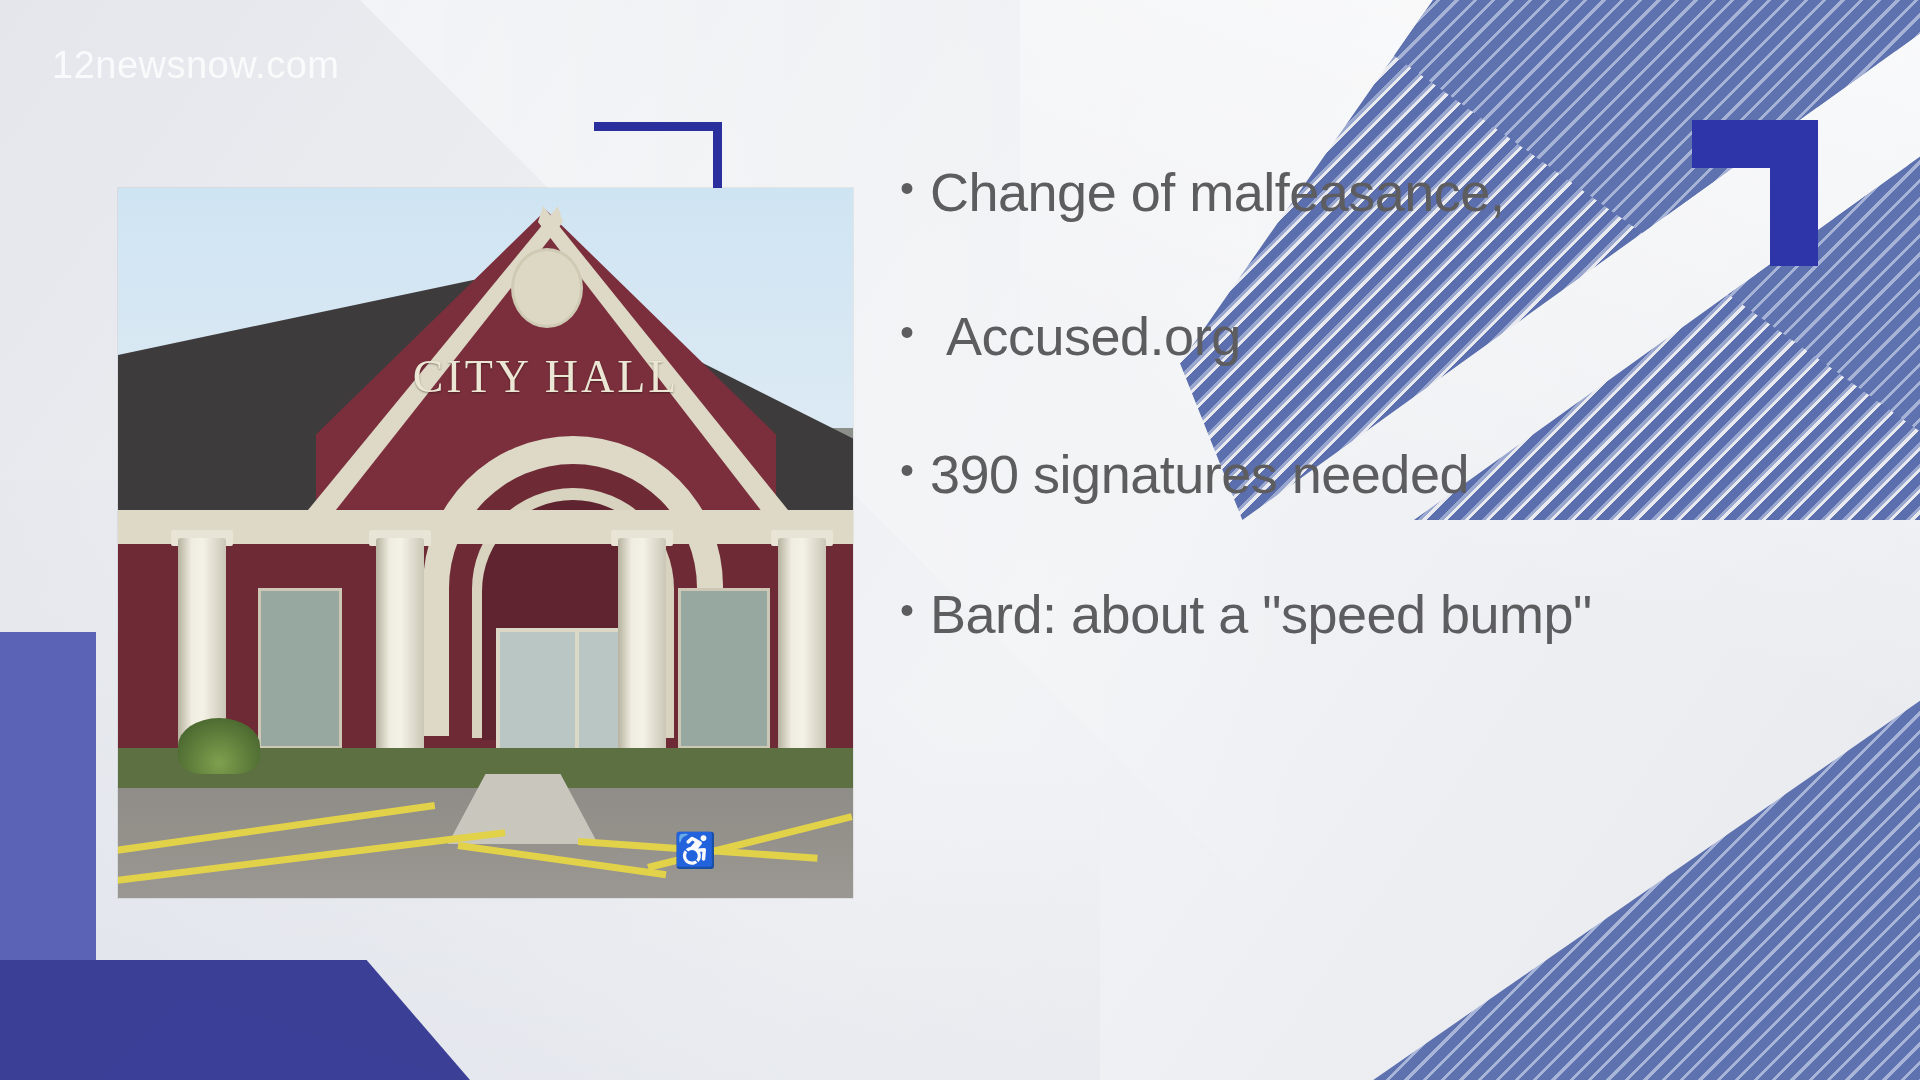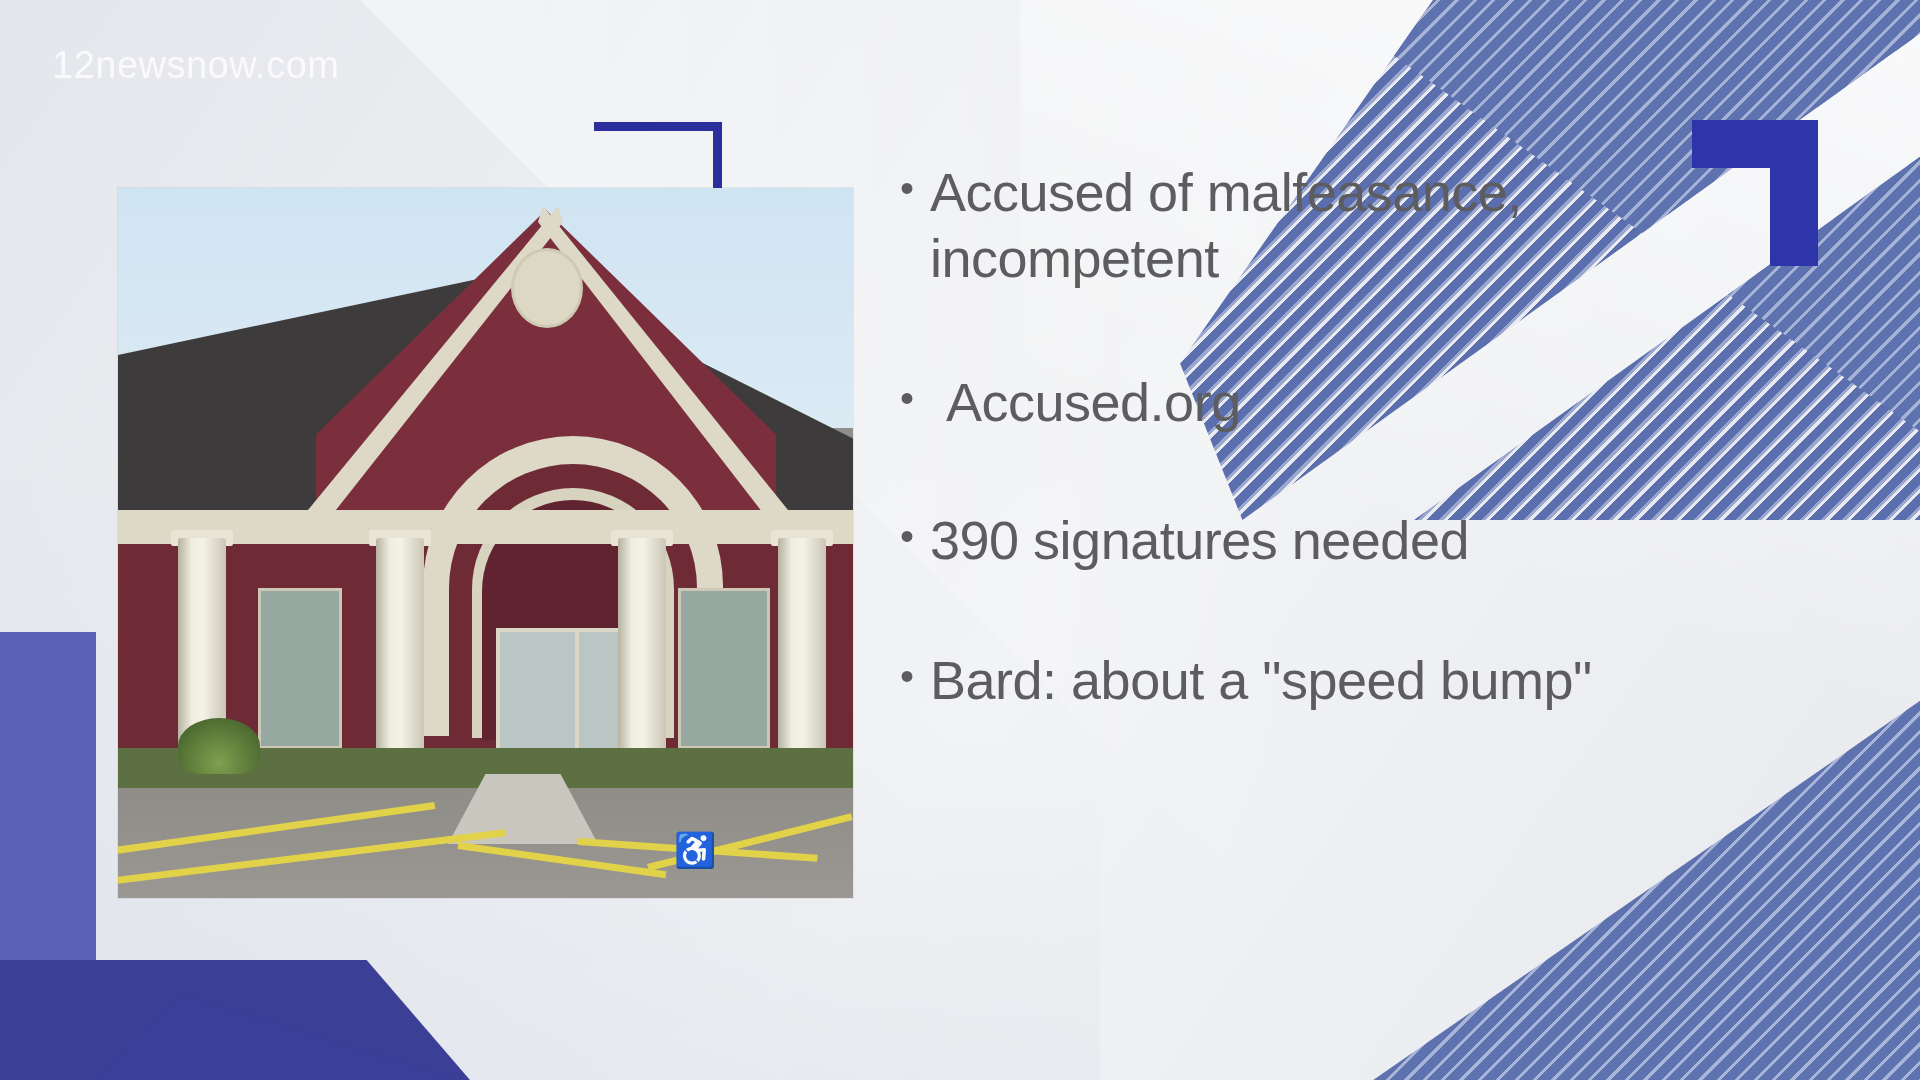--- a/index.html
+++ b/index.html
@@ -409,20 +409,21 @@
   </div>
 
   <div class="photo">
     <div class="ph-sky"></div>
     <div class="ph-roof-left"></div>
     <div class="ph-roof-right"></div>
     <div class="ph-gable"></div>
     <div class="ph-gable-trim-l"></div>
     <div class="ph-gable-trim-r"></div>
     <div class="ph-oval"></div>
+    <div class="ph-cityhall-text">CITY HALL</div>
     <div class="ph-body"></div>
     <div class="ph-arch-outer"></div>
     <div class="ph-arch-inner"></div>
     <div class="ph-arch-inner2"></div>
     <div class="ph-arch-inner3"></div>
     <div class="ph-porchbeam"></div>
     <div class="ph-win w1"></div>
     <div class="ph-win w2"></div>
     <div class="ph-door"></div>
     <div class="ph-capital c1"></div>
@@ -443,22 +444,21 @@
     <div class="ph-stripe s4"></div>
     <div class="ph-stripe s5"></div>
     <div class="ph-hc">♿</div>
   </div>
 
   <div class="bullets">
 
     <div class="bullet b1">
       <span class="dot">•</span>
       <span class="txt">
-        <span>Accused of malfeasance,</span><br>
-        <span>incompetent</span>
+        <span>Change of malfeasance,</span><br>
       </span>
     </div>
 
     <div class="bullet b2">
       <span class="dot">•</span>
       <span class="txt">Accused.org</span>
     </div>
 
     <div class="bullet b3">
       <span class="dot">•</span>

